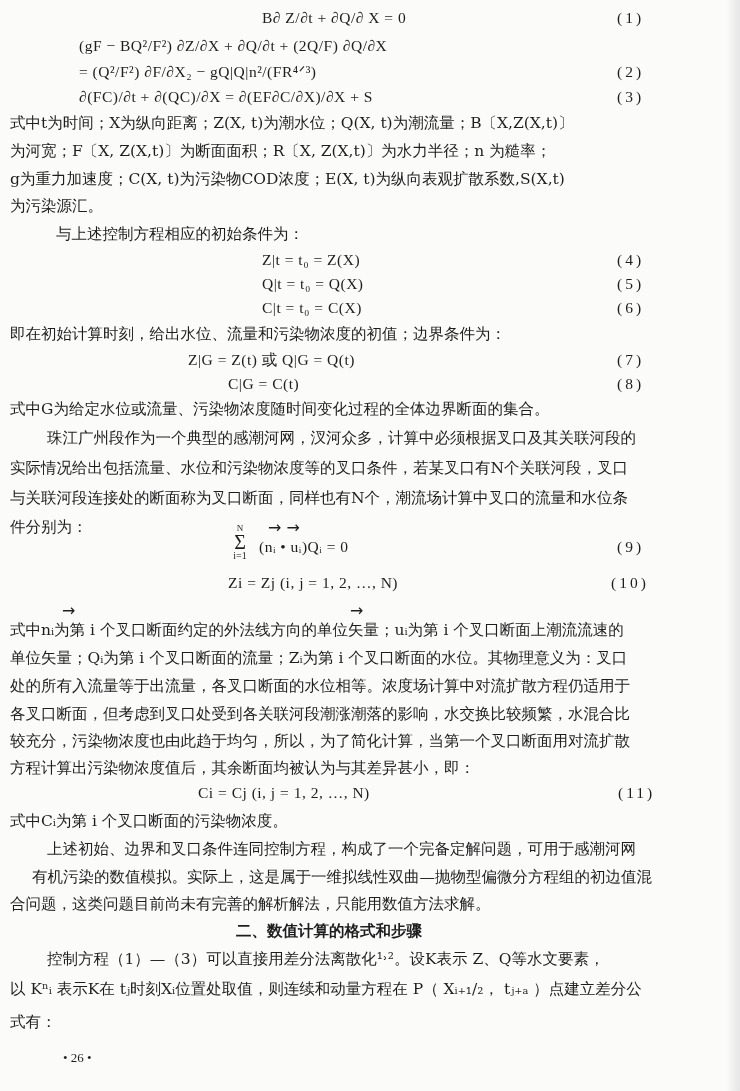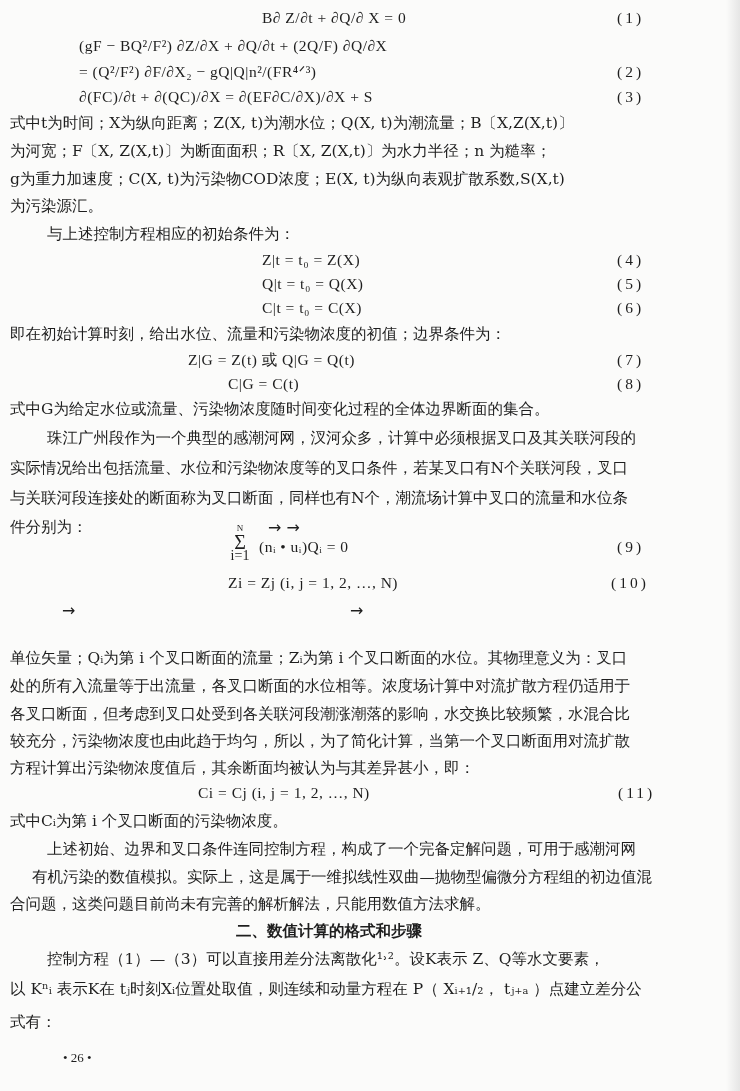--- a/index.html
+++ b/index.html
@@ -17,21 +17,21 @@
          font-family: "Liberation Serif", serif; letter-spacing: 3px; }
   .heading { position: absolute; white-space: nowrap; font-size: 15.5px; line-height: 20px; font-weight: bold;
              font-family: "DejaVu Sans", sans-serif; }
   .foot { position: absolute; left: 63px; top: 1050px; font-size: 13px; font-family: "Liberation Serif", serif; }
   .edge { position: absolute; right: 0; top: 0; width: 14px; height: 1091px;
           background: linear-gradient(to right, rgba(255,255,255,0), rgba(215,215,215,0.6)); }
   .sumblk { position: absolute; left: 228px; top: 524px; width: 24px; text-align: center;
             font-family: "Liberation Serif", serif; }
   .sumblk .top { font-size: 9px; line-height: 9px; }
   .sumblk .sig { font-size: 20px; line-height: 18px; }
-  .sumblk .bot { font-size: 14px; line-height: 10px; }
+  .sumblk .bot { font-size: 10px; line-height: 10px; }
   .arrow { position: absolute; font-size: 16px; line-height: 16px; font-family: "DejaVu Sans", sans-serif; }
 </style>
 </head>
 <body>
 
 <div class="page">
 
   <div class="eq" style="left:262px; top:8px;">B∂ Z/∂t + ∂Q/∂ X = 0</div>
   <div class="num" style="top:8px;">(1)</div>
 
@@ -40,21 +40,21 @@
   <div class="num" style="top:62px;">(2)</div>
 
   <div class="eq" style="left:79px; top:87px;">∂(FC)/∂t + ∂(QC)/∂X = ∂(EF∂C/∂X)/∂X + S</div>
   <div class="num" style="top:87px;">(3)</div>
 
   <div class="ln" style="left:10px; top:113px;text-align:right;">式中t为时间；X为纵向距离；Z(X, t)为潮水位；Q(X, t)为潮流量；B〔X,Z(X,t)〕</div>
   <div class="ln" style="left:10px; top:141px;">为河宽；F〔X, Z(X,t)〕为断面面积；R〔X, Z(X,t)〕为水力半径；n 为糙率；</div>
   <div class="ln" style="left:10px; top:169px;">g为重力加速度；C(X, t)为污染物COD浓度；E(X, t)为纵向表观扩散系数,S(X,t)</div>
   <div class="ln" style="left:10px; top:196px;">为污染源汇。</div>
 
-  <div class="ln" style="left:47px; top:224px;">与上述控制方程相应的初始条件为：</div>
+  <div class="ln" style="left:56px; top:224px;">与上述控制方程相应的初始条件为：</div>
 
   <div class="eq" style="left:262px; top:250px;">Z|t = t₀ = Z(X)</div>
   <div class="num" style="top:250px;">(4)</div>
   <div class="eq" style="left:262px; top:274px;">Q|t = t₀ = Q(X)</div>
   <div class="num" style="top:274px;">(5)</div>
   <div class="eq" style="left:262px; top:298px;">C|t = t₀ = C(X)</div>
   <div class="num" style="top:298px;">(6)</div>
 
   <div class="ln" style="left:10px; top:324px;">即在初始计算时刻，给出水位、流量和污染物浓度的初值；边界条件为：</div>
 
@@ -76,20 +76,21 @@
     <div class="sig">Σ</div>
     <div class="bot">i=1</div>
   </div>
   <div class="eq" style="left:259px; top:537px;">(nᵢ • uᵢ)Qᵢ = 0</div>
   <div class="num" style="top:537px;">(9)</div>
 
   <div class="eq" style="left:228px; top:573px;">Zi = Zj    (i, j = 1, 2, …, N)</div>
   <div class="num" style="top:573px; left:611px;">(10)</div>
 
   <div class="arrow" style="left:62px; top:603px; white-space:pre;">→                                                      →</div>
+  <div class="ln" style="left:10px; top:620px;">式中nᵢ为第 i 个叉口断面约定的外法线方向的单位矢量；uᵢ为第 i 个叉口断面上潮流流速的</div>
   <div class="ln" style="left:10px; top:648px;text-align:center;">单位矢量；Qᵢ为第 i 个叉口断面的流量；Zᵢ为第 i 个叉口断面的水位。其物理意义为：叉口</div>
   <div class="ln" style="left:10px; top:676px;">处的所有入流量等于出流量，各叉口断面的水位相等。浓度场计算中对流扩散方程仍适用于</div>
   <div class="ln" style="left:10px; top:731px;">较充分，污染物浓度也由此趋于均匀，所以，为了简化计算，当第一个叉口断面用对流扩散</div>
   <div class="ln" style="left:10px; top:704px;">各叉口断面，但考虑到叉口处受到各关联河段潮涨潮落的影响，水交换比较频繁，水混合比</div>
   <div class="ln" style="left:10px; top:758px;">方程计算出污染物浓度值后，其余断面均被认为与其差异甚小，即：</div>
 
   <div class="eq" style="left:198px; top:783px;">Ci = Cj    (i, j = 1, 2, …, N)</div>
   <div class="num" style="top:783px; left:618px;">(11)</div>
 
   <div class="ln" style="left:10px; top:811px;">式中Cᵢ为第 i 个叉口断面的污染物浓度。</div>

